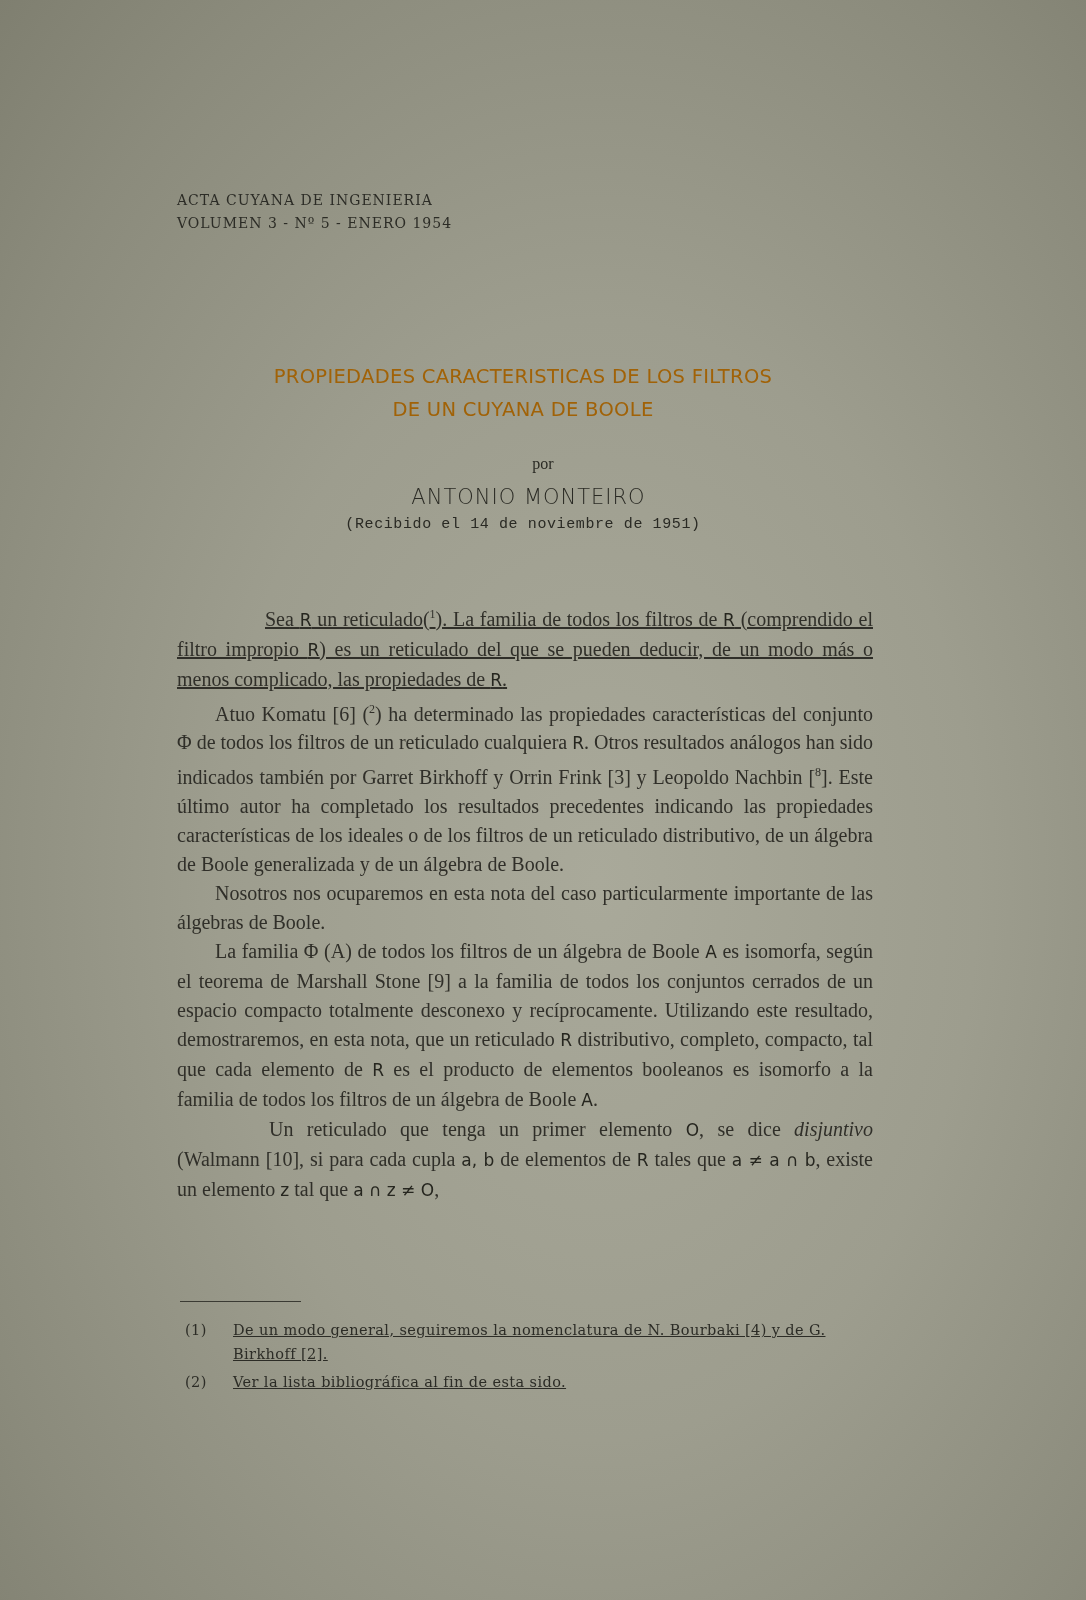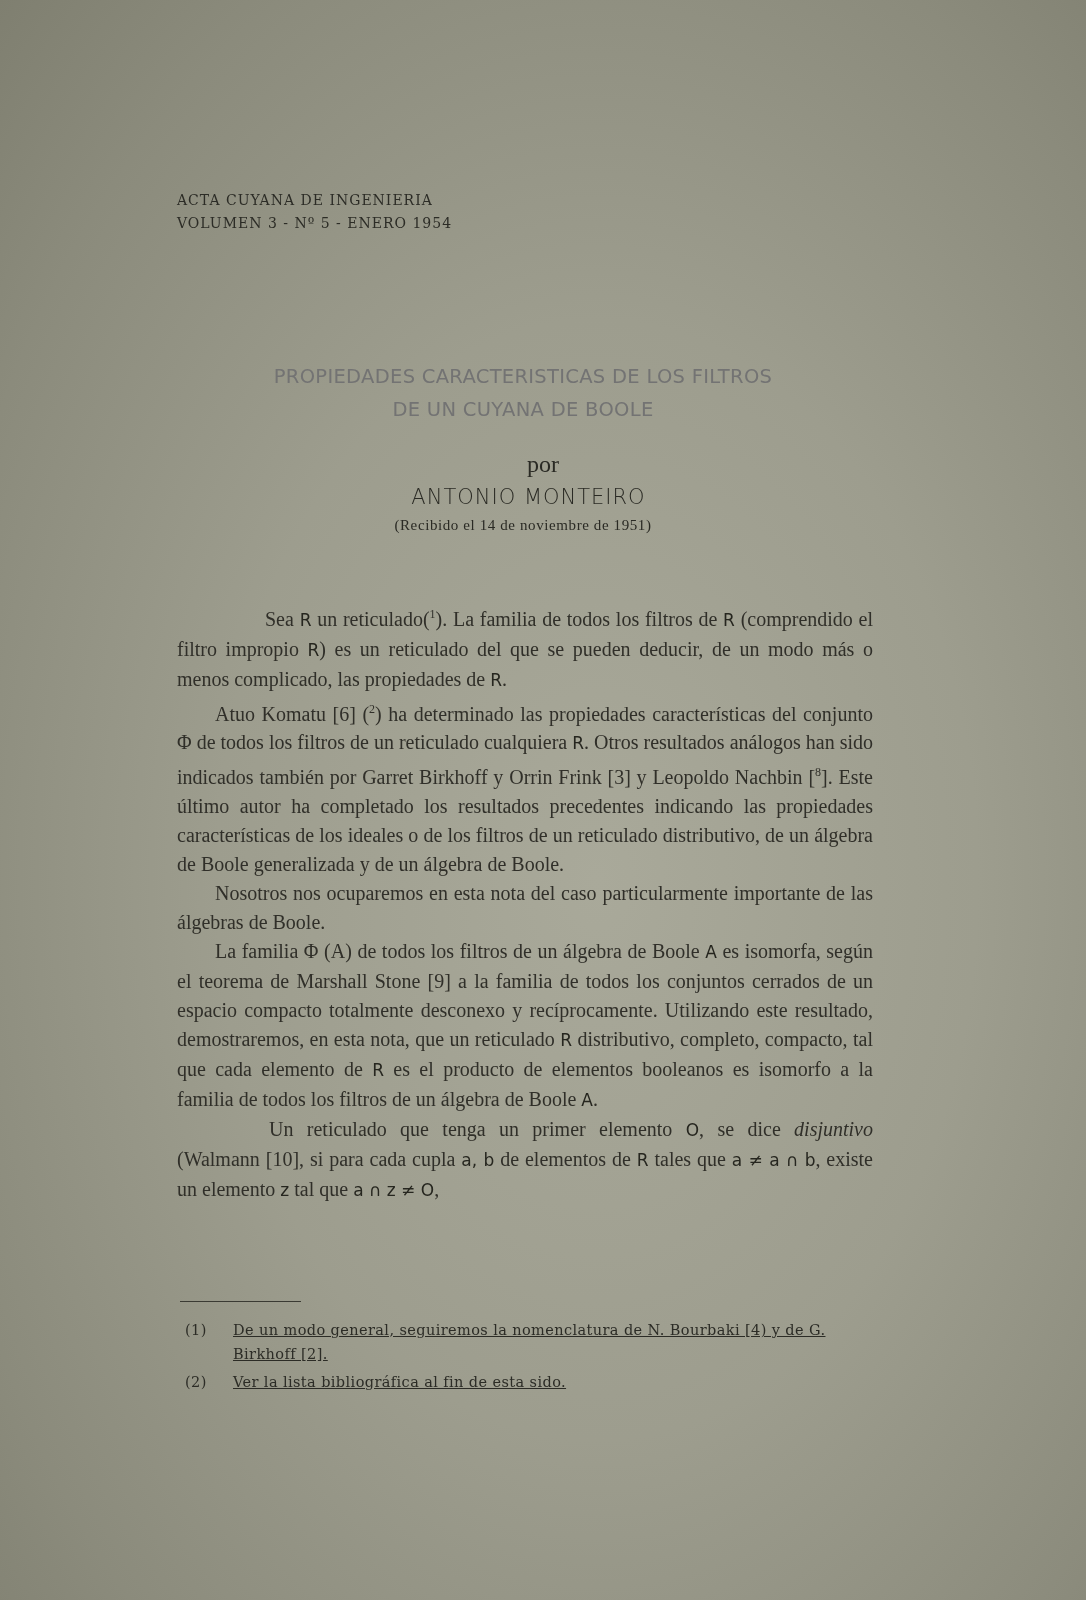--- a/index.html
+++ b/index.html
@@ -10,36 +10,36 @@
   }
   .page { position: absolute; inset: 0; }
   .header {
     position: absolute; left: 177px; top: 189px;
     font-family: "DejaVu Serif", serif; font-size: 14px; letter-spacing: 1px;
     line-height: 23px; color: #2c2c26;
   }
   .title {
     position: absolute; left: 0; width: 1046px; top: 360px; text-align: center;
     font-family: "DejaVu Sans", sans-serif; font-size: 19.5px; line-height: 33px;
-    letter-spacing: 0.3px; color: #737373;
+    letter-spacing: 0.3px; color: #a16207;
   }
   .byline {
     position: absolute; left: 0; width: 1046px; top: 450px; text-align: center;
     font-family: "Liberation Serif", serif; color: #2a2a24;
   }
-  .byline .por { font-size: 24px; line-height: 28px; padding-left: 40px; }
+  .byline .por { font-size: 16px; line-height: 28px; padding-left: 40px; }
   .byline .author { font-family: "DejaVu Sans", sans-serif; font-size: 21px; font-weight: 300; letter-spacing: 1px; line-height: 34px; margin-top: 2px; padding-left: 11px; }
-  .byline .received { font-family: Liberation Serif, serif; font-size: 15px; letter-spacing: 0.6px; line-height: 22px; }
+  .byline .received { font-family: Liberation Mono, monospace; font-size: 15px; letter-spacing: 0.6px; line-height: 22px; }
   .body {
     position: absolute; left: 177px; top: 600px; width: 696px;
     font-family: "Liberation Serif", serif; font-size: 20px; line-height: 29px;
     color: #302f29; text-align: justify;
   }
   .body p { margin: 0; text-indent: 38px; }
-  .body p.first { text-indent: 88px; }
+  .body p.first { text-indent: 88px; text-decoration: underline; }
   .body p.wide { text-indent: 92px; }
   .body .m { font-family: "DejaVu Sans", sans-serif; font-size: 17px; color: #26261f; }
   .body sup { font-size: 12px; }
   .rule {
     position: absolute; left: 180px; top: 1301px; width: 121px; height: 1px; background: #3a3a33;
   }
   .notes {
     position: absolute; left: 185px; top: 1318px; width: 690px;
     font-family: "DejaVu Serif", serif; font-size: 14.5px; line-height: 24px; color: #2c2c26;
     letter-spacing: 0.4px;

